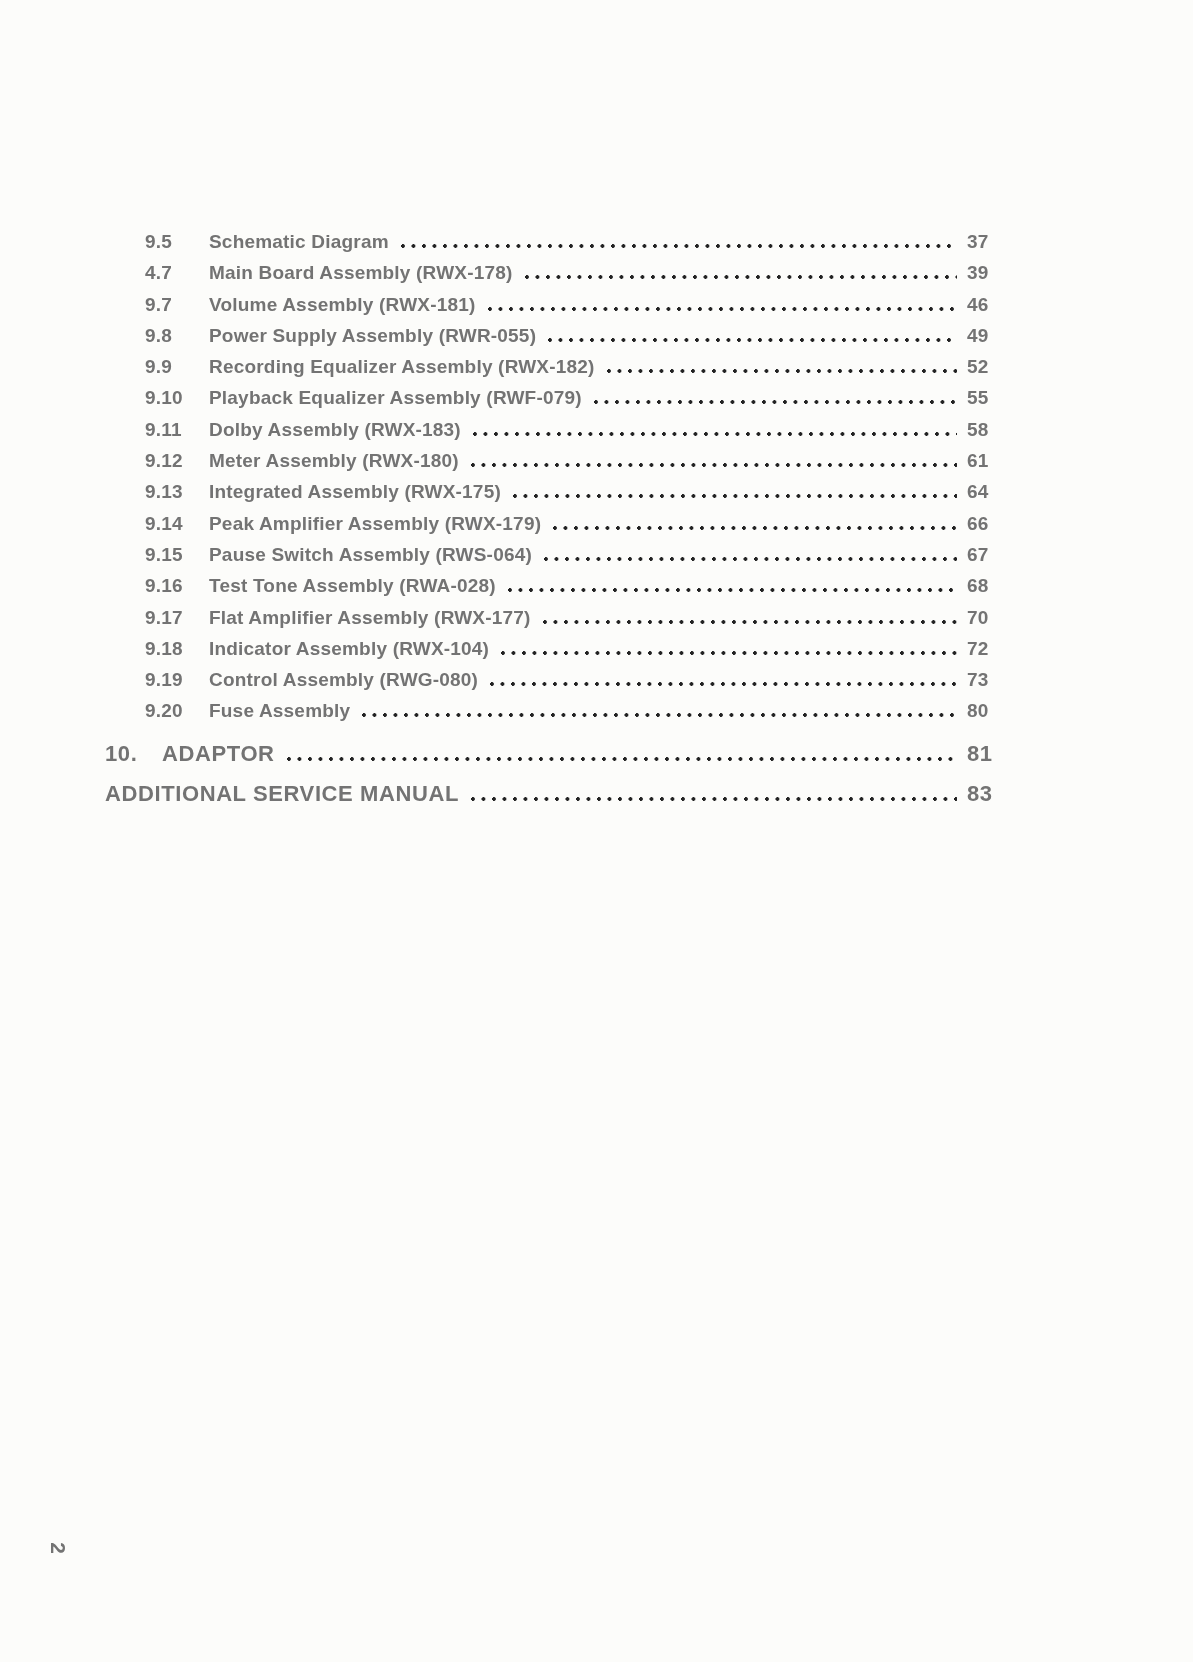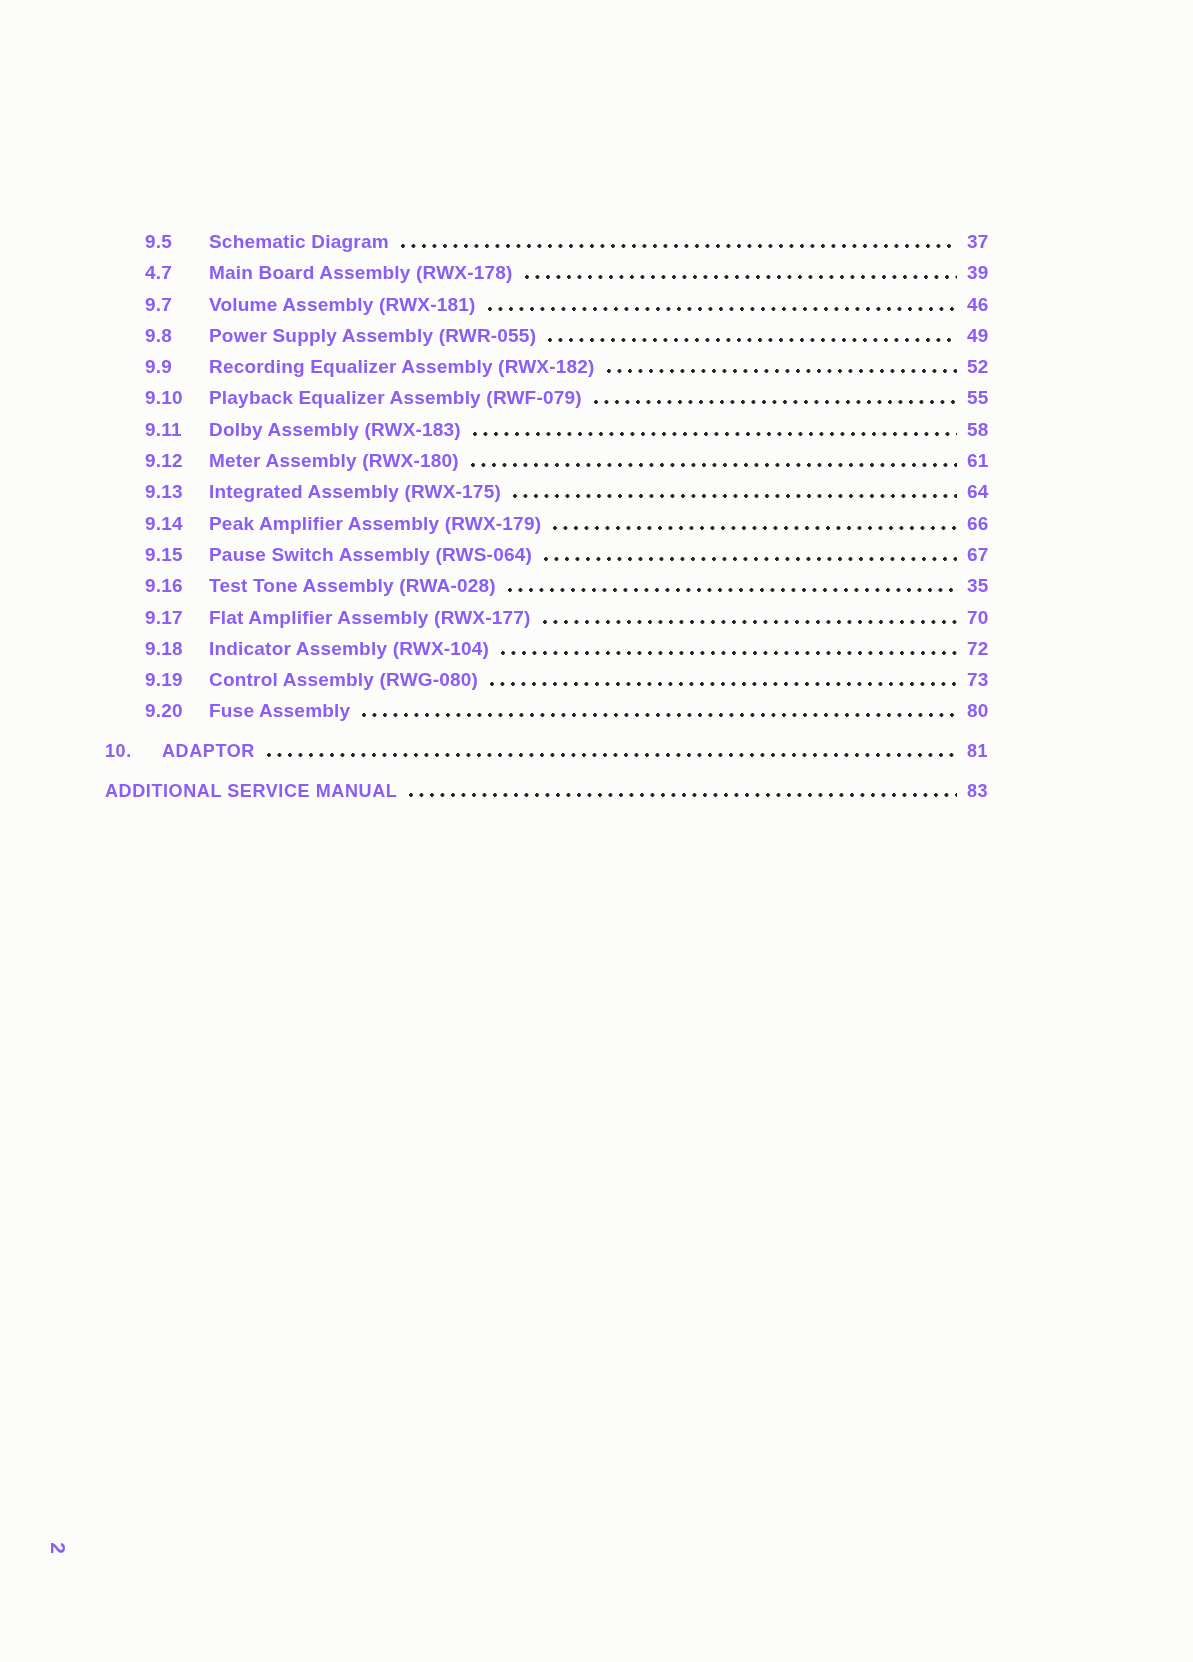--- a/index.html
+++ b/index.html
@@ -6,21 +6,21 @@
   body { background: #e9e9e7; }
 
   .page {
     position: relative;
     width: 1193px;
     height: 1662px;
     margin: 0 auto;
     background: #fcfcfa;
     overflow: hidden;
     font-family: "Liberation Sans", sans-serif;
-    color: #8b5cf6;
+    color: #737373;
   }
 
   .toc {
     position: absolute;
     top: 231px;
     left: 105px;
     right: 190px;
   }
 
   .row {
@@ -36,21 +36,21 @@
     font-size: 19px;
     font-weight: 700;
     letter-spacing: 0.2px;
   }
   .sub-rows .num { flex: 0 0 64px; }
 
   
   .chapters { margin-top: 9px; }
   .chapters .row {
     height: 40px;
-    font-size: 18px;
+    font-size: 22px;
     font-weight: 700;
     letter-spacing: 0.6px;
   }
   .chapters .num { flex: 0 0 57px; }
 
   .title { flex: 0 0 auto; }
 
   .leader {
     flex: 1 1 auto;
     height: 4px;
@@ -150,21 +150,21 @@
       <div class="row">
         <span class="num">9.15</span>
         <span class="title">Pause Switch Assembly (RWS-064)</span>
         <span class="leader"></span>
         <span class="pageno">67</span>
       </div>
       <div class="row">
         <span class="num">9.16</span>
         <span class="title">Test Tone Assembly (RWA-028)</span>
         <span class="leader"></span>
-        <span class="pageno">35</span>
+        <span class="pageno">68</span>
       </div>
       <div class="row">
         <span class="num">9.17</span>
         <span class="title">Flat Amplifier Assembly (RWX-177)</span>
         <span class="leader"></span>
         <span class="pageno">70</span>
       </div>
       <div class="row">
         <span class="num">9.18</span>
         <span class="title">Indicator Assembly (RWX-104)</span>

